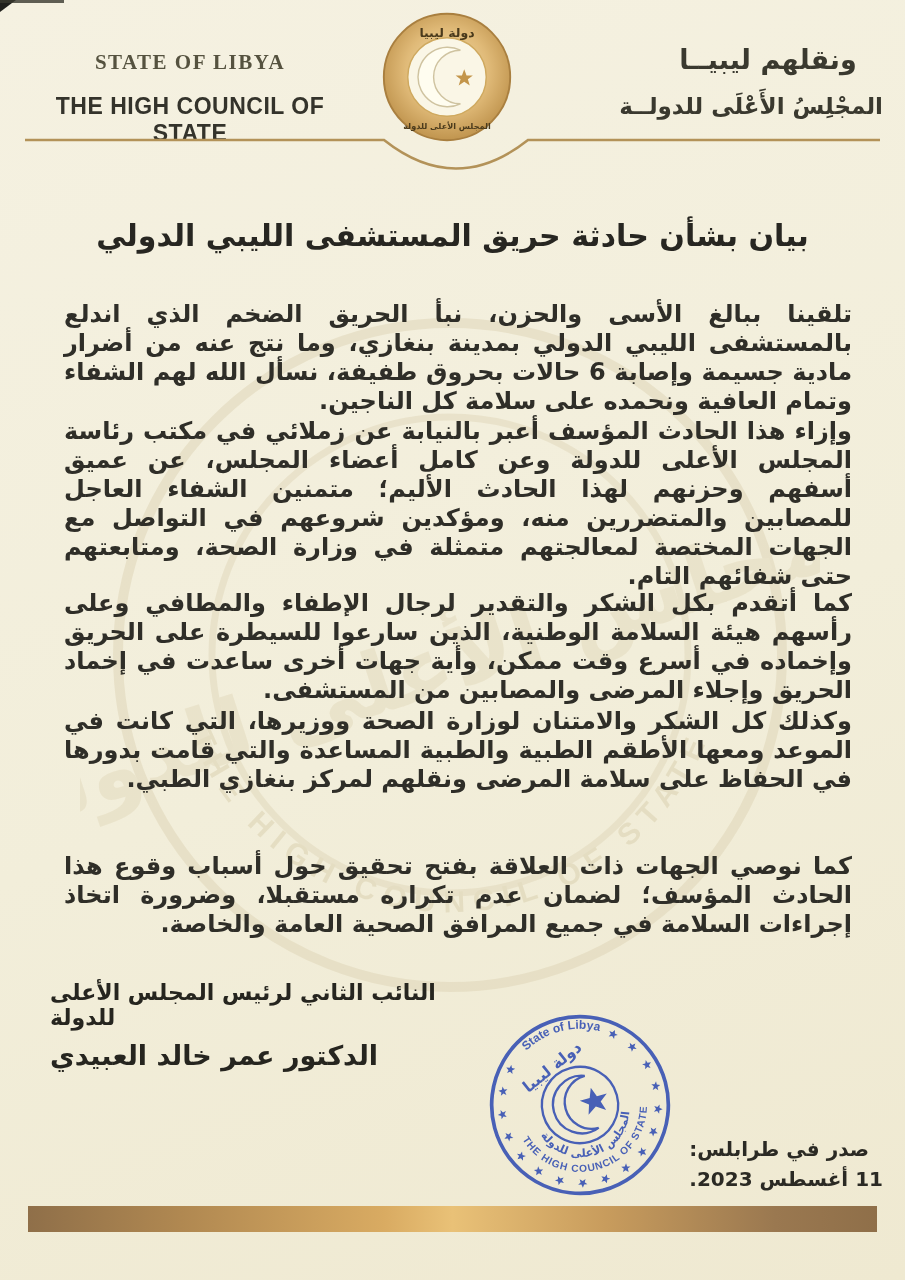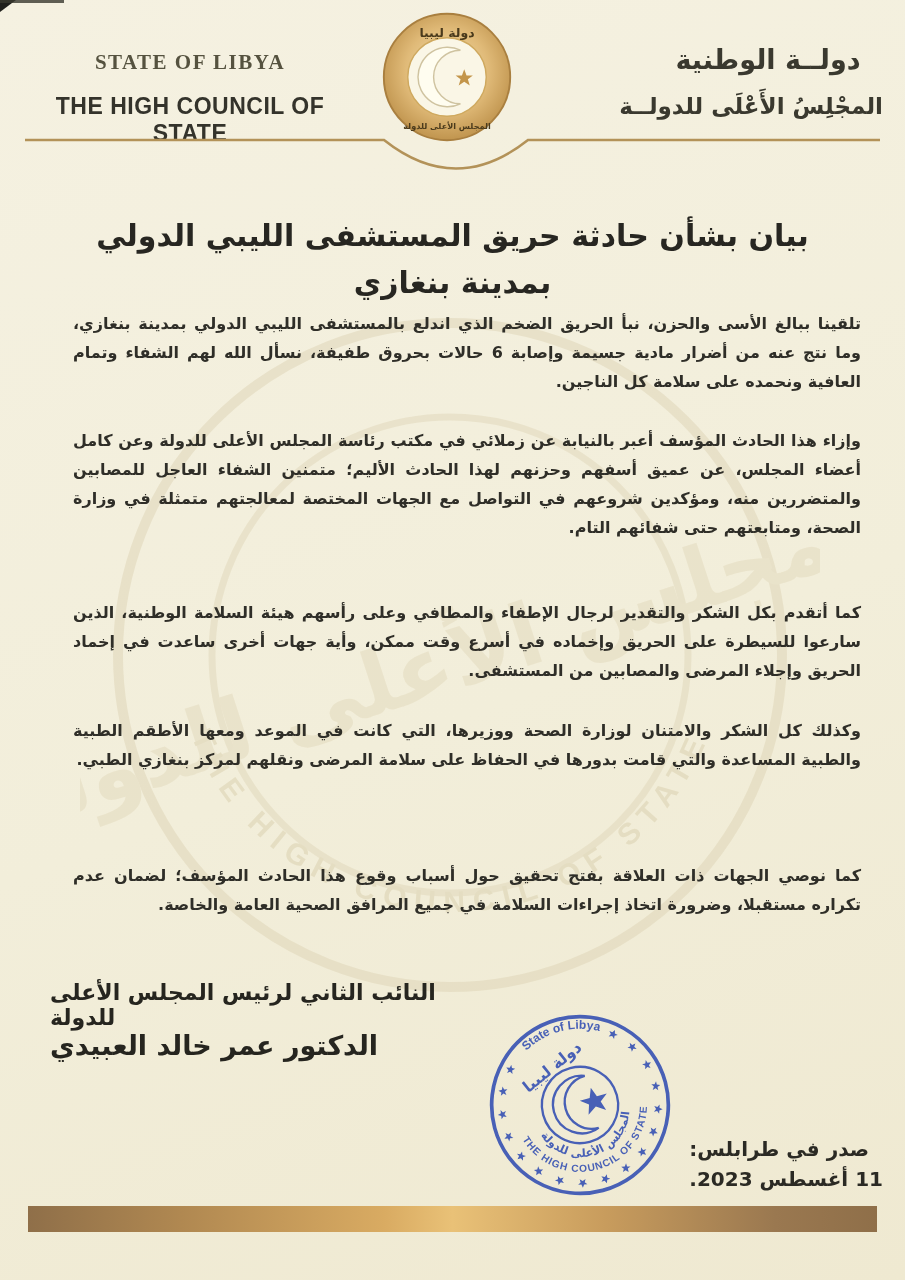--- a/index.html
+++ b/index.html
@@ -42,35 +42,35 @@
   .divider{position:absolute;left:0;top:0;pointer-events:none;}
   
   .watermark{position:absolute;left:80px;top:295px;opacity:.5;pointer-events:none;}
   
   .title{
     position:absolute;top:196px;left:0;right:0;margin:16px;
     text-align:center;direction:rtl;
     font-size:30px;font-weight:bold;line-height:47px;color:#272621;
   }
   .para{
-    position:absolute;left:60px;width:788px;margin:13px;
+    position:absolute;left:60px;width:788px;margin:4px;
     direction:rtl;text-align:justify;text-align-last:right;
-    font-size:16px;font-weight:bold;line-height:29px;color:#2f2e28;
+    font-size:24px;font-weight:bold;line-height:29px;color:#2f2e28;
   }
   .p1{top:296px;}
   .p2{top:413px;}
   .p3{top:585px;}
   .p4{top:703px;}
   .p5{top:848px;}
   .signature{
     position:absolute;left:50px;top:980px;width:418px;text-align:left;
     direction:rtl;color:#26251f;
   }
   .sig-title{font-size:22px;font-weight:bold;}
-  .sig-name{font-size:27px;font-weight:bold;letter-spacing:1px;}
+  .sig-name{font-size:27px;font-weight:bold;margin-top:10px;letter-spacing:1px;}
   .stamp{position:absolute;left:487px;top:1012px;transform:rotate(-15deg);opacity:.92;}
   .issued{
     position:absolute;right:22px;top:1134px;text-align:left;direction:rtl;
     font-size:20px;font-weight:bold;color:#2b2a24;line-height:30px;
   }
   .bottom-bar{
     position:absolute;left:28px;top:1206px;width:849px;height:26px;
     background:linear-gradient(90deg,#8f6f49 0%,#b08851 18%,#d9ab62 42%,#e9c177 50%,#c89c5d 68%,#9a7850 88%,#8f6f49 100%);
   }
 </style>
@@ -107,31 +107,30 @@
     </defs>
     <circle cx="70" cy="70" r="66" fill="url(#goldGrad)" stroke="#a97f3f" stroke-width="2"></circle>
     <circle cx="70" cy="70" r="41" fill="#faf6e6" stroke="#cfa95f" stroke-width="1.5"></circle>
     <path d="M84,42 A31,31 0 1,0 84,98 A25,25 0 1,1 84,42 Z" fill="#fffdf0" stroke="#cfc3a0" stroke-width="1.5"></path>
     <polygon points="88,62 90.4,68.4 97,68.4 91.8,72.4 93.8,79 88,75 82.2,79 84.2,72.4 79,68.4 85.6,68.4" fill="#c3954a"></polygon>
     <text x="70" y="28" text-anchor="middle" direction="rtl" font-family="DejaVu Sans, sans-serif" font-weight="bold" font-size="13" fill="#4a3a1c">دولة ليبيا</text>
     <text x="70" y="124" text-anchor="middle" direction="rtl" font-family="DejaVu Sans, sans-serif" font-weight="bold" font-size="8.5" fill="#4a3a1c">المجلس الأعلى للدولة</text>
   </svg>
 
   <div class="ar-block">
-    <div class="ar-state">دولــة الوطنية</div>
+    <div class="ar-state">ونقلهم ليبيــا</div>
     <div class="ar-council">المجْلِسُ الأَعْلَى للدولــة</div>
   </div>
 
   <svg class="divider" width="905" height="200" viewBox="0 0 905 200">
     <path d="M25,140 L384,140 Q456,197 528,140 L880,140" fill="none" stroke="#b39258" stroke-width="2.5"></path>
   </svg>
 
   <h1 class="title">
     <div>بيان بشأن حادثة حريق المستشفى الليبي الدولي</div>
-    <div>بمدينة بنغازي</div>
   </h1>
 
   <p class="para p1">تلقينا ببالغ الأسى والحزن، نبأ الحريق الضخم الذي اندلع بالمستشفى الليبي الدولي بمدينة بنغازي، وما نتج عنه من أضرار مادية جسيمة وإصابة 6 حالات بحروق طفيفة، نسأل الله لهم الشفاء وتمام العافية ونحمده على سلامة كل الناجين.</p>
   <p class="para p2">وإزاء هذا الحادث المؤسف أعبر بالنيابة عن زملائي في مكتب رئاسة المجلس الأعلى للدولة وعن كامل أعضاء المجلس، عن عميق أسفهم وحزنهم لهذا الحادث الأليم؛ متمنين الشفاء العاجل للمصابين والمتضررين منه، ومؤكدين شروعهم في التواصل مع الجهات المختصة لمعالجتهم متمثلة في وزارة الصحة، ومتابعتهم حتى شفائهم التام.</p>
   <p class="para p3">كما أتقدم بكل الشكر والتقدير لرجال الإطفاء والمطافي وعلى رأسهم هيئة السلامة الوطنية، الذين سارعوا للسيطرة على الحريق وإخماده في أسرع وقت ممكن، وأية جهات أخرى ساعدت في إخماد الحريق وإجلاء المرضى والمصابين من المستشفى.</p>
   <p class="para p4">وكذلك كل الشكر والامتنان لوزارة الصحة ووزيرها، التي كانت في الموعد ومعها الأطقم الطبية والطبية المساعدة والتي قامت بدورها في الحفاظ على سلامة المرضى ونقلهم لمركز بنغازي الطبي.</p>
   <p class="para p5">كما نوصي الجهات ذات العلاقة بفتح تحقيق حول أسباب وقوع هذا الحادث المؤسف؛ لضمان عدم تكراره مستقبلا، وضرورة اتخاذ إجراءات السلامة في جميع المرافق الصحية العامة والخاصة.</p>
 
   <div class="signature">
     <div class="sig-title">النائب الثاني لرئيس المجلس الأعلى للدولة</div>

